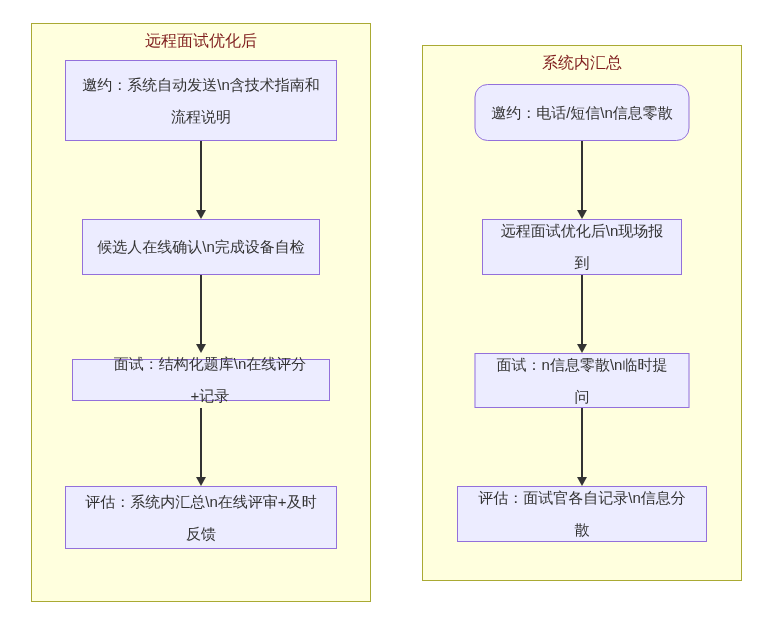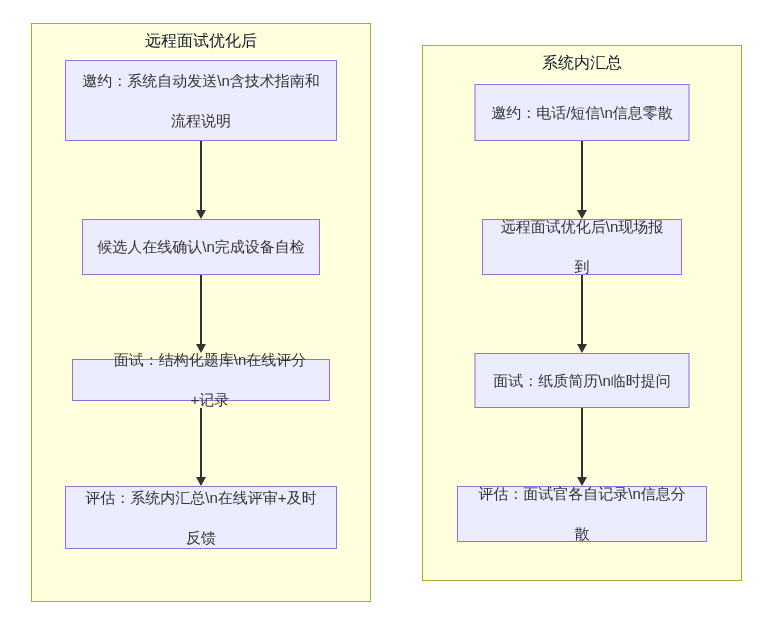--- a/index.html
+++ b/index.html
@@ -23,43 +23,43 @@
   }
   .cluster-left  { left: 31px;  top: 23px; width: 340px; height: 579px; }
   .cluster-right { left: 422px; top: 45px; width: 320px; height: 536px; }
   .cluster-title {
     position: absolute;
     top: 7px;
     left: 0;
     width: 100%;
     text-align: center;
     font-size: 16px;
-    color: #0f172a;
+    color: #7f1d1d;
   }
   .node {
     position: absolute;
     left: 50%;
     transform: translateX(-50%);
     background: #ececff;
     border: 1px solid #9370db;
     color: #333333;
     font-size: 15px;
-    line-height: 40px;
+    line-height: 32px;
     display: flex;
     align-items: center;
     justify-content: center;
     text-align: center;
     padding: 0 14px;
     box-sizing: border-box;
   }
   .c1 .n1 { top: 36px;  width: 272px; height: 81px; }
   .c1 .n2 { top: 195px; width: 238px; height: 56px; }
   .c1 .n3 { top: 335px; width: 258px; height: 42px; padding-left: 32px; }
   .c1 .n4 { top: 462px; width: 272px; height: 63px; }
-  .c2 .n1 { top: 38px;  width: 215px; height: 57px; }
+  .c2 .n1 { top: 38px;  width: 215px; height: 57px; border-radius: 13px; }
   .c2 .n2 { top: 173px; width: 200px; height: 56px; }
   .c2 .n3 { top: 307px; width: 215px; height: 55px; }
   .c2 .n4 { top: 440px; width: 250px; height: 56px; }
   .arrow {
     position: absolute;
     left: 50%;
     width: 0;
   }
   .arrow::before {
     content: "";
@@ -123,21 +123,21 @@
       <span>邀约：电话/短信\n信息零散</span>
     </div>
     <div class="arrow a1"></div>
 
     <div class="node n2">
       <span>远程面试优化后\n现场报到</span>
     </div>
     <div class="arrow a2"></div>
 
     <div class="node n3">
-      <span>面试：纸质简历\n临时提问</span>
+      <span>面试：n信息零散\n临时提问</span>
     </div>
     <div class="arrow a3"></div>
 
     <div class="node n4">
       <span>评估：面试官各自记录\n信息分散</span>
     </div>
   </section>
 
 </div>
 

